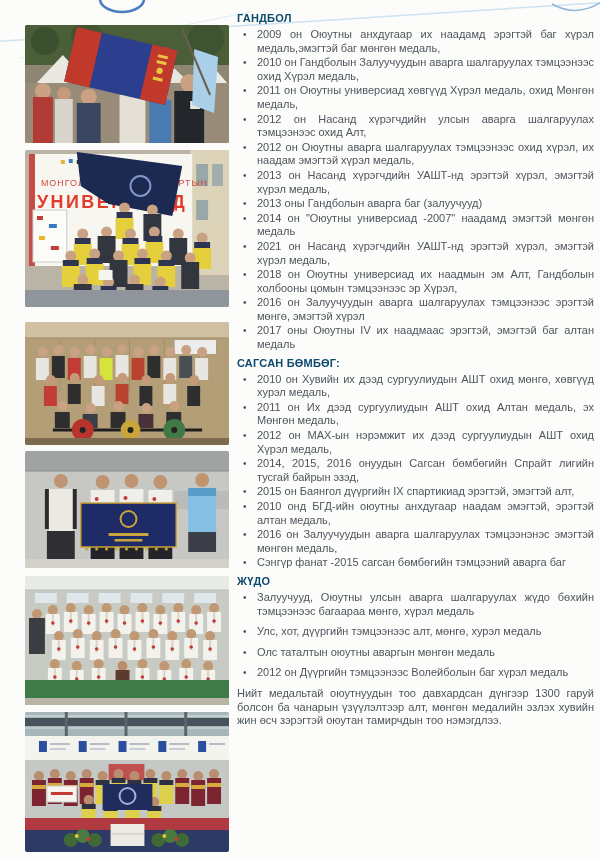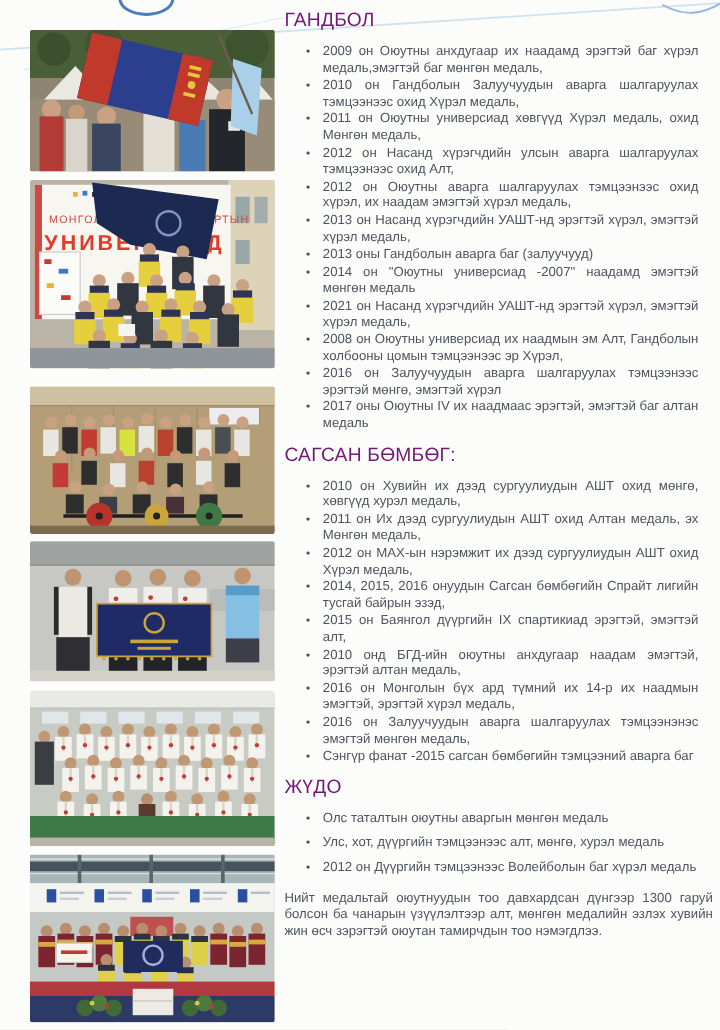--- a/index.html
+++ b/index.html
@@ -17,25 +17,25 @@
   .ph3{top:322px;height:123px;}
   .ph4{top:451px;height:117px;}
   .ph5{top:576px;height:129px;}
   .ph6{top:712px;height:140px;}
   
   .content{
     position:absolute;left:237px;top:11px;width:357px;
     color:#4d565e;font-size:11px;line-height:13.6px;
   }
   .content h3{
-    margin:4px 0 3px;color:#701a75;font-size:16px;line-height:14px;
-    font-weight:400;letter-spacing:.2px;
+    margin:4px 0 3px;color:#0c4a6e;font-size:11px;line-height:14px;
+    font-weight:700;letter-spacing:.2px;
   }
   .content section:first-child h3{margin-top:0;}
-  .content ul{margin:12px;padding:0;list-style:none;}
+  .content ul{margin:0;padding:0;list-style:none;}
   .content li{
     position:relative;padding-left:20px;margin-bottom:1px;text-align:justify;
   }
   .content li::before{
     content:"•";position:absolute;left:6px;top:0;font-size:10px;color:#4d565e;
   }
   
   .content section:nth-child(3) li{margin-bottom:7px;}
   .closing{
     margin:5px 0 0;text-align:justify;color:#4d565e;
@@ -422,44 +422,44 @@
           <ul>
             <li>2009 он  Оюутны анхдугаар их наадамд эрэгтэй баг хүрэл медаль,эмэгтэй баг  мөнгөн медаль,</li>
             <li>2010 он Гандболын Залуучуудын аварга шалгаруулах тэмцээнээс охид Хүрэл  медаль,</li>
             <li>2011 он  Оюутны универсиад  хөвгүүд Хүрэл медаль, охид Мөнгөн медаль,</li>
             <li>2012 он Насанд хүрэгчдийн улсын аварга шалгаруулах тэмцээнээс охид Алт,</li>
             <li>2012 он Оюутны аварга шалгаруулах тэмцээнээс охид хүрэл, их наадам эмэгтэй хүрэл медаль,</li>
             <li>2013 он  Насанд хүрэгчдийн УАШТ-нд эрэгтэй хүрэл, эмэгтэй хүрэл медаль,</li>
             <li>2013 оны Гандболын аварга баг (залуучууд)</li>
             <li>2014 он "Оюутны универсиад -2007" наадамд эмэгтэй мөнгөн медаль</li>
             <li>2021 он  Насанд хүрэгчдийн УАШТ-нд эрэгтэй хүрэл, эмэгтэй хүрэл медаль,</li>
-            <li>2008 он Оюутны универсиад их наадмын эм Алт, Гандболын холбооны цомын тэмцээнээс эр Хүрэл,</li>
+            <li>2018 он Оюутны универсиад их наадмын эм Алт, Гандболын холбооны цомын тэмцээнээс эр Хүрэл,</li>
             <li>2016 он Залуучуудын аварга шалгаруулах тэмцээнээс эрэгтэй мөнгө, эмэгтэй хүрэл</li>
             <li>2017 оны Оюутны IV их наадмаас эрэгтэй, эмэгтэй баг алтан медаль</li>
           </ul>
         </section>
         <section>
           <h3>САГСАН БӨМБӨГ:</h3>
           <ul>
             <li>2010 он Хувийн их дээд сургуулиудын АШТ охид мөнгө, хөвгүүд хурэл  медаль,</li>
             <li>2011 он  Их дээд сургуулиудын АШТ охид Алтан медаль,  эх Мөнгөн медаль,</li>
             <li>2012 он МАХ-ын нэрэмжит их дээд сургуулиудын АШТ охид Хүрэл  медаль,</li>
             <li>2014, 2015, 2016 онуудын Сагсан бөмбөгийн Спрайт лигийн тусгай байрын эзэд,</li>
             <li>2015 он  Баянгол дүүргийн IX спартикиад эрэгтэй, эмэгтэй алт,</li>
             <li>2010 онд БГД-ийн оюутны анхдугаар наадам эмэгтэй, эрэгтэй алтан медаль,</li>
-            <li>2016 он  Монголын бүх ард түмний их 14-р их наадмын эмэгтэй, эрэгтэй хүрэл медаль,</li>
             <li>2016 он Залуучуудын аварга шалгаруулах тэмцээнэнэс эмэгтэй мөнгөн медаль,</li>
             <li>Сэнгүр фанат -2015 сагсан бөмбөгийн тэмцээний аварга баг</li>
           </ul>
         </section>
         <section>
           <h3>ЖҮДО</h3>
           <ul>
+            <li>Залуучууд, Оюутны улсын аварга шалгаруулах жүдо бөхийн тэмцээнээс багаараа мөнгө,  хүрэл медаль</li>
+            <li>Улс, хот, дүүргийн тэмцээнээс алт, мөнгө, хурэл медаль</li>
             <li>Олс таталтын оюутны аваргын мөнгөн медаль</li>
-            <li>Улс, хот, дүүргийн тэмцээнээс алт, мөнгө, хурэл медаль</li>
             <li>2012 он  Дүүргийн тэмцээнээс Волейболын баг хүрэл медаль</li>
           </ul>
         </section>
       </div>
     <p class="closing">Нийт медальтай оюутнуудын тоо давхардсан дүнгээр 1300 гаруй болсон ба чанарын үзүүлэлтээр алт, мөнгөн  медалийн эзлэх хувийн жин өсч зэрэгтэй оюутан тамирчдын тоо нэмэгдлээ.</p>
   </div>
 
 </div>
 
 </body></html>

